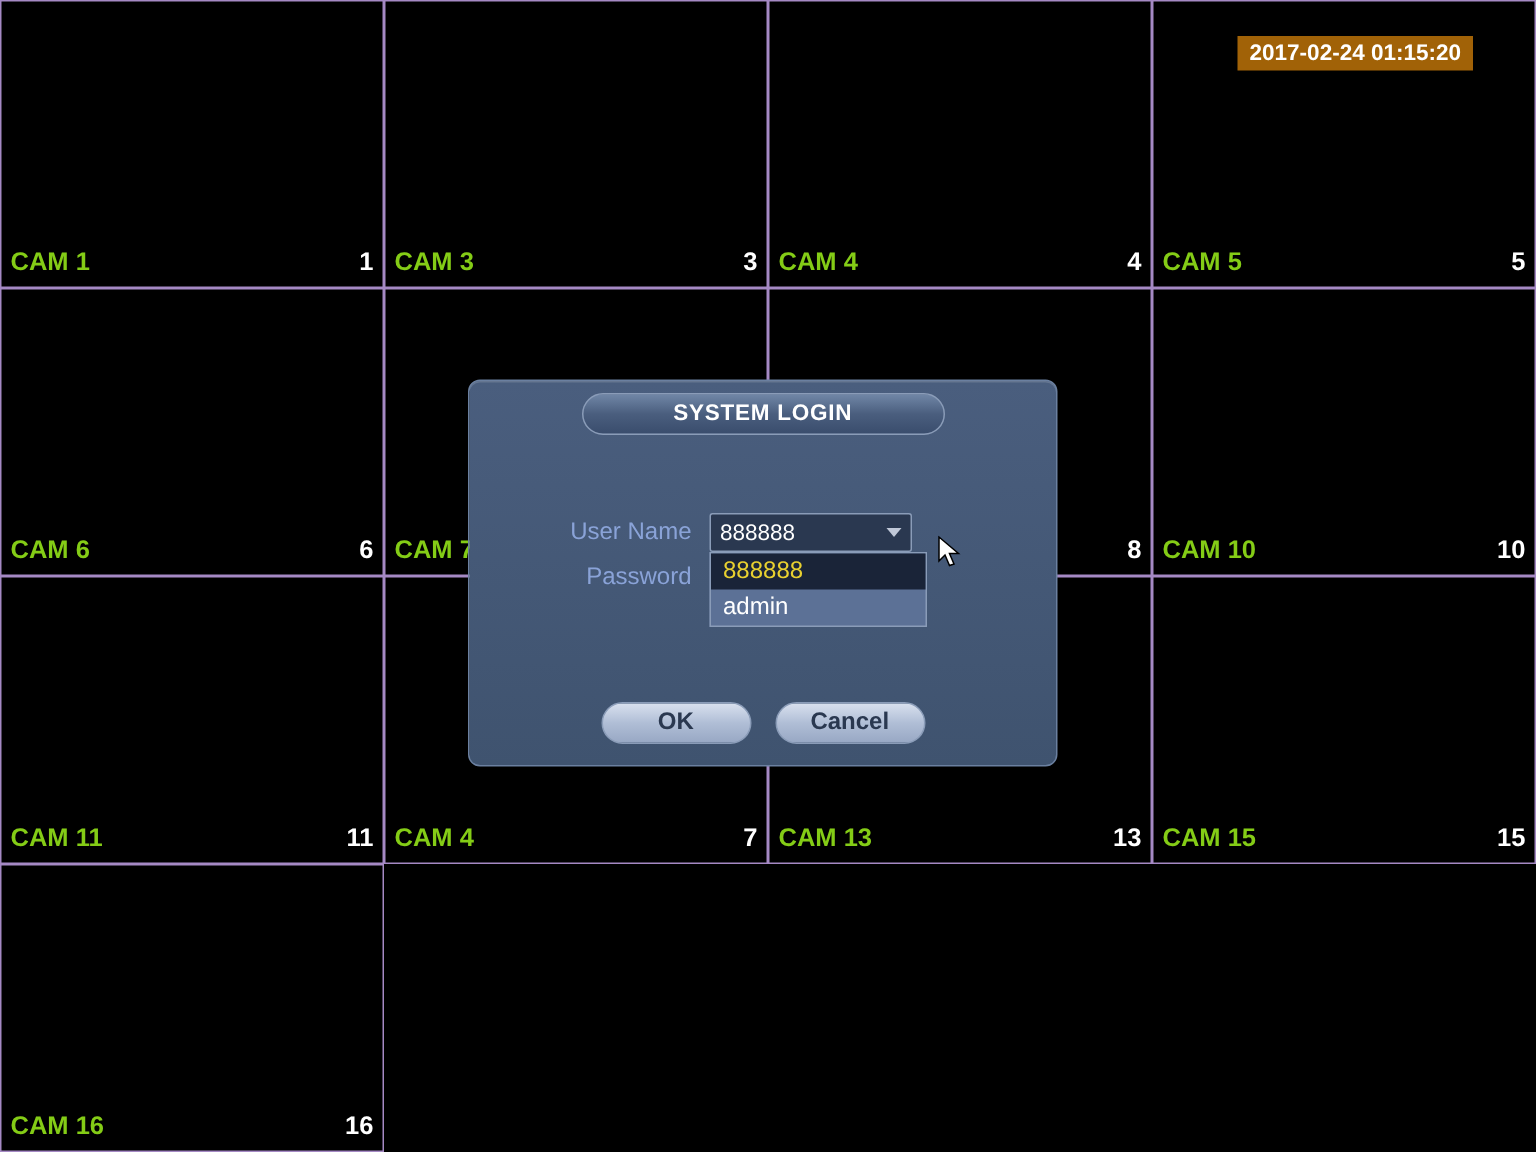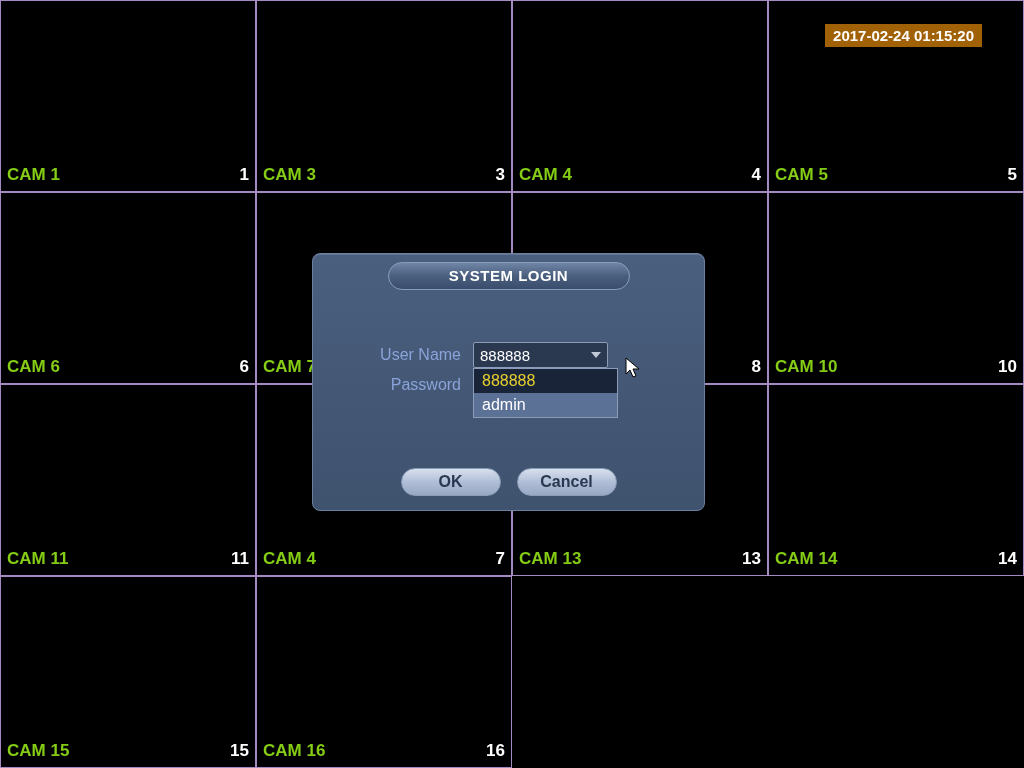--- a/index.html
+++ b/index.html
@@ -200,24 +200,20 @@
       <span class="cam-label">CAM 11</span>
       <span class="cam-number">11</span>
     </div>
   <div class="camera-cell">
       <span class="cam-label">CAM 4</span>
       <span class="cam-number">7</span>
     </div>
   <div class="camera-cell">
       <span class="cam-label">CAM 13</span>
       <span class="cam-number">13</span>
-    </div>
-  <div class="camera-cell">
-      <span class="cam-label">CAM 14</span>
-      <span class="cam-number">14</span>
     </div>
   <div class="camera-cell">
       <span class="cam-label">CAM 15</span>
       <span class="cam-number">15</span>
     </div>
   <div class="camera-cell">
       <span class="cam-label">CAM 16</span>
       <span class="cam-number">16</span>
     </div>
 </div>

